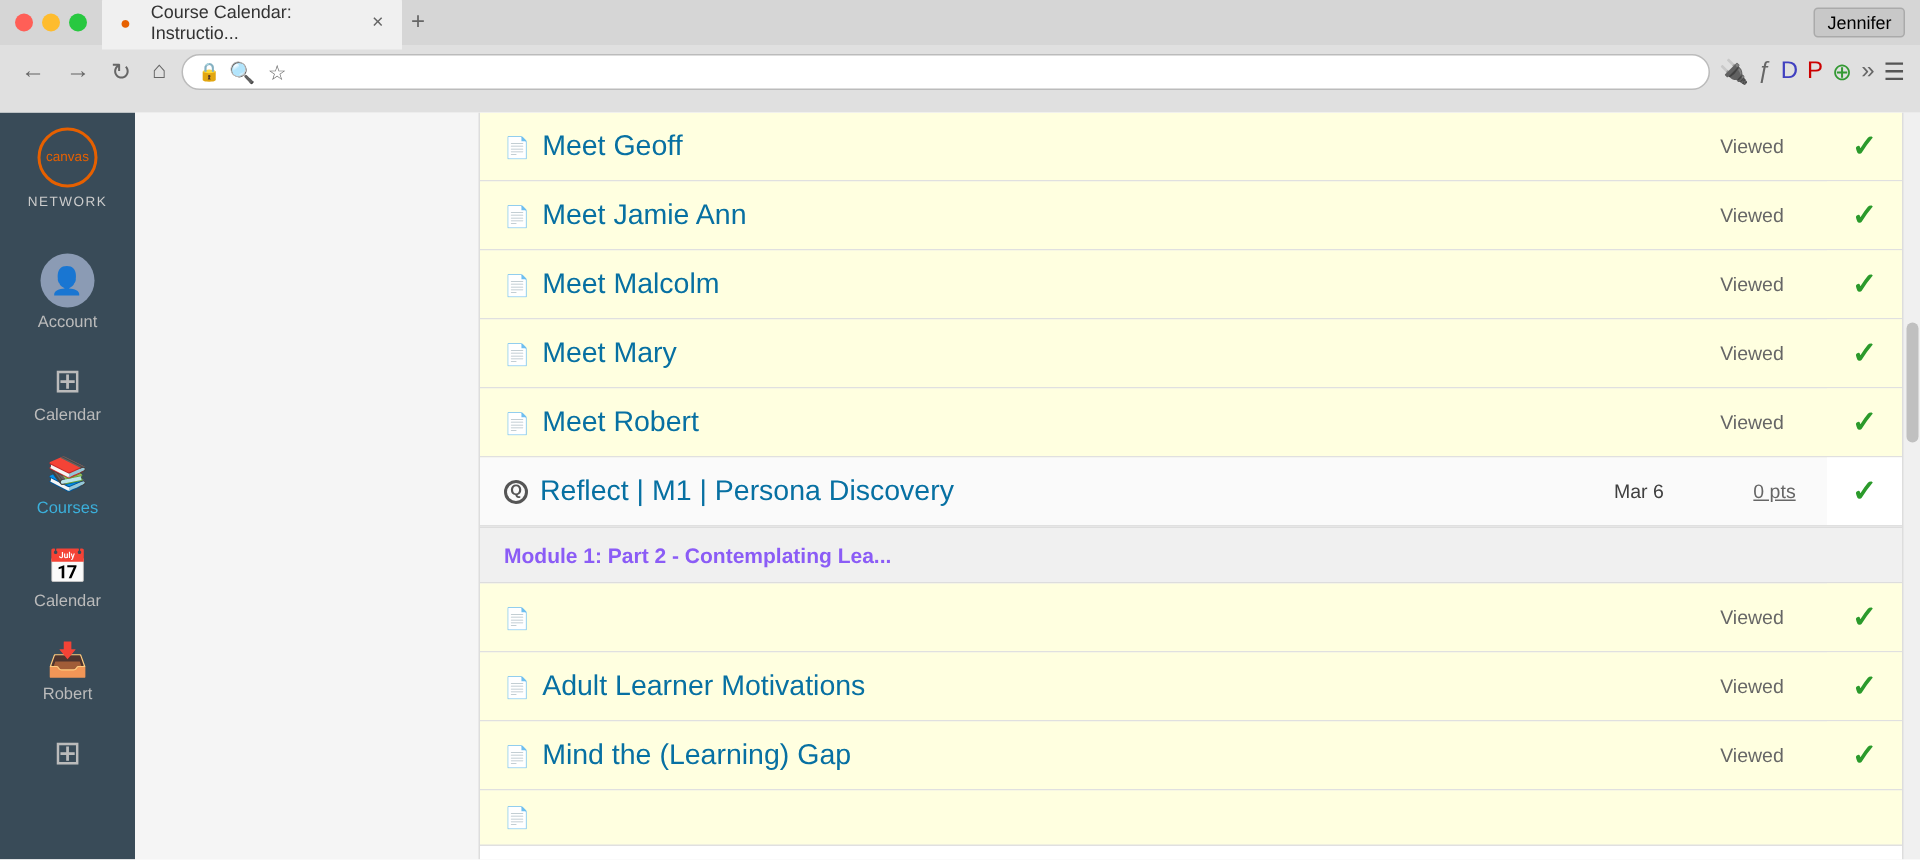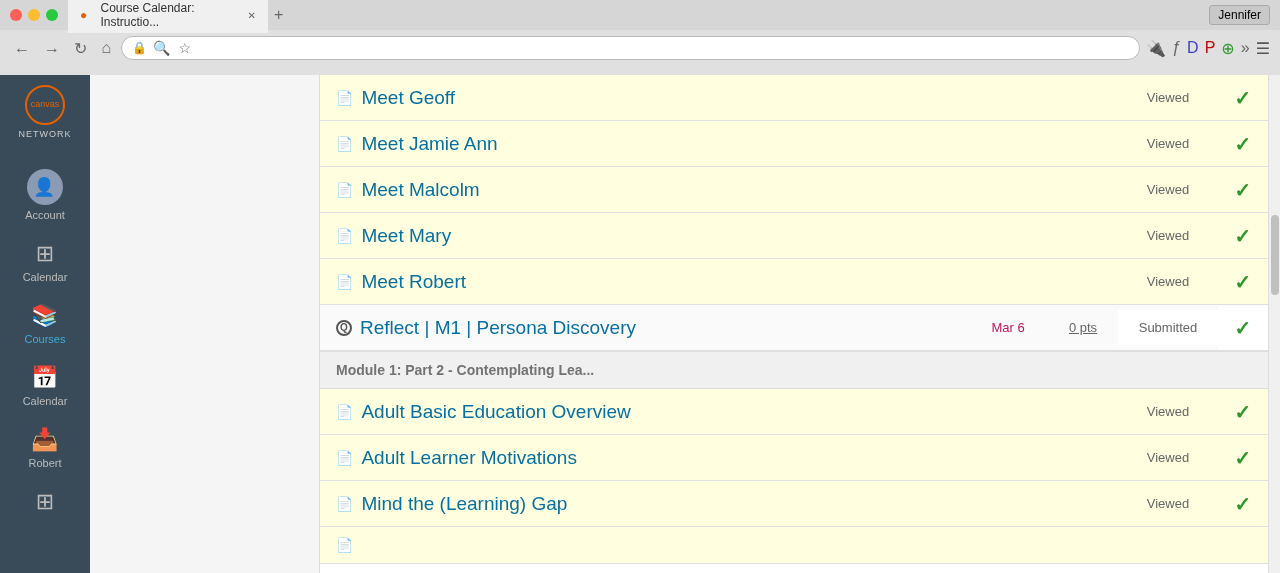--- a/index.html
+++ b/index.html
@@ -237,23 +237,22 @@
     .module-title-cell {
       flex: 1;
       padding: 10px 16px;
       display: flex;
       align-items: center;
       gap: 8px;
     }
     .module-date-cell {
       width: 80px;
       padding: 10px 8px;
-      color: #be185d;
+      color: #404040;
       font-size: 13px;
-      text-align: center;
     }
     .module-pts-cell {
       width: 70px;
       padding: 10px 8px;
       color: #666;
       font-size: 13px;
       text-align: center;
       text-decoration: underline;
     }
     .module-status-cell {
@@ -290,21 +289,21 @@
     .highlighted {
       background: #FFFFE0 !important;
     }
     .module-header-row {
       background: #f0f0f0;
       border-bottom: 1px solid #ddd;
       border-top: 1px solid #ddd;
       padding: 10px 16px;
       font-weight: bold;
       font-size: 14px;
-      color: #737373;
+      color: #8b5cf6;
     }
   </style>
 </head>
 <body>
 
 <div class="browser-chrome">
   <div class="browser-title-bar">
     <div class="traffic-lights">
       <div class="traffic-light tl-red"></div>
       <div class="traffic-light tl-yellow"></div>
@@ -455,34 +454,32 @@
       </div>
     </div>
 
     <div class="module-row item-row">
       <div class="module-title-cell">
         <span style="display:inline-flex; align-items:center; justify-content:center; width:16px; height:16px; border-radius:50%; border:2px solid #555; font-size:10px; color:#555; font-weight:bold;">Q</span>
         <span class="item-title">Reflect | M1 | Persona Discovery</span>
       </div>
       <div class="module-date-cell">Mar 6</div>
       <div class="module-pts-cell">0 pts</div>
-      <div class="module-status-cell" style="background:white;">Submitted</div>
       <div class="module-check-cell" style="background:white;">
         <span class="check-mark">✓</span>
       </div>
     </div>
 
     <div class="module-header-row">
       <span>Module 1: Part 2 - Contemplating Lea...</span>
     </div>
 
     <div class="module-row item-row highlighted">
       <div class="module-title-cell">
         <span class="doc-icon">📄</span>
-        <span class="item-title">Adult Basic Education Overview</span>
       </div>
       <div class="module-date-cell"></div>
       <div class="module-pts-cell"></div>
       <div class="module-status-cell highlighted">Viewed</div>
       <div class="module-check-cell highlighted">
         <span class="check-mark">✓</span>
       </div>
     </div>
 
     <div class="module-row item-row highlighted">

